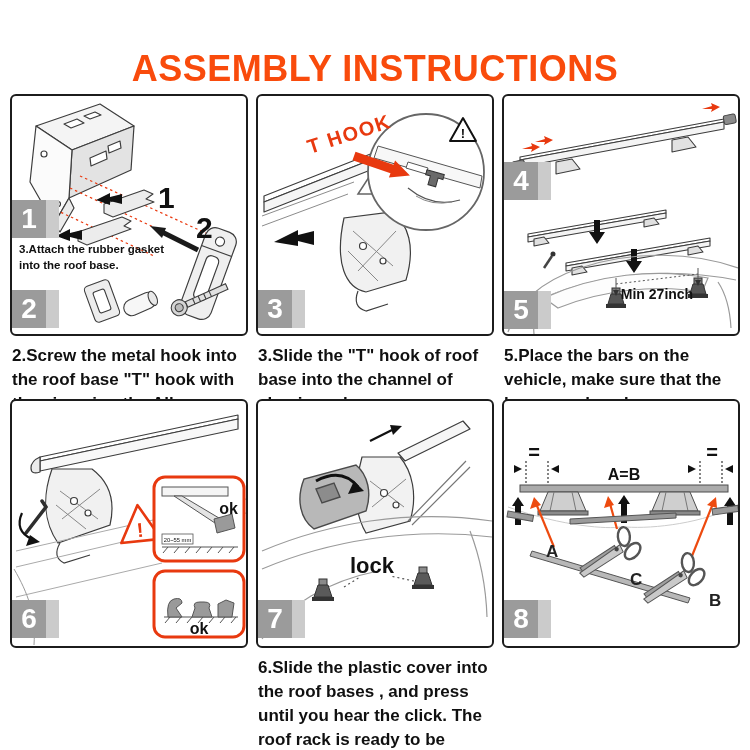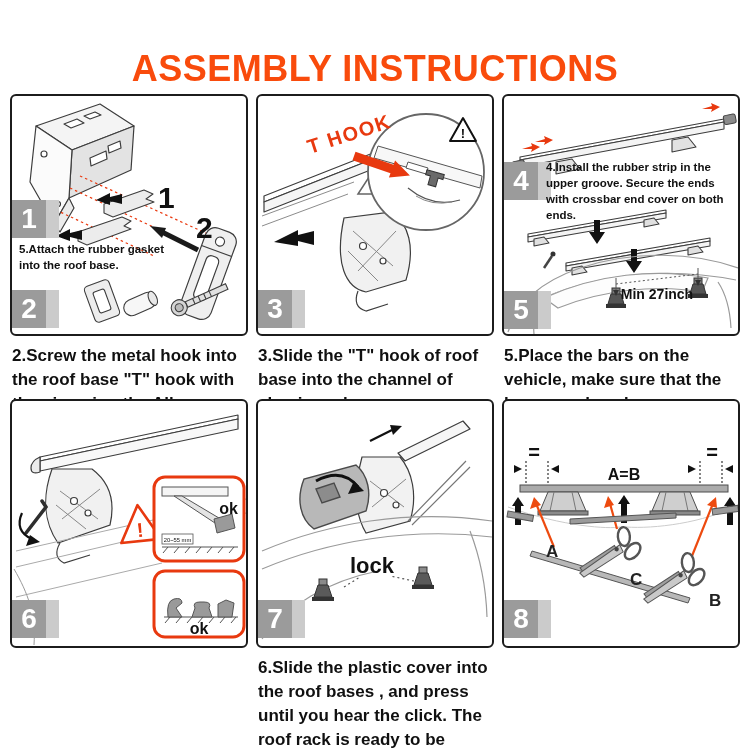--- a/index.html
+++ b/index.html
@@ -85,21 +85,21 @@
             <circle cx="-14" cy="0" r="8" fill="#d5d5d5"></circle>
             <circle cx="-14" cy="0" r="4" fill="#bbb"></circle>
           </g>
           <text x="146" y="112" font-size="30" font-weight="700" fill="#111">1</text>
           <text x="184" y="142" font-size="30" font-weight="700" fill="#111">2</text>
         </svg>
         <div class="numbox" style="left:0;top:104px">
           <div class="main">1</div>
             <div class="side"></div>
         </div>
-        <div class="inner-text" style="left:7px;top:146px;width:160px">5.Attach the rubber gasket into the roof base.</div>
+        <div class="inner-text" style="left:7px;top:146px;width:160px">3.Attach the rubber gasket into the roof base.</div>
         <div class="numbox" style="left:0;bottom:6px">
           <div class="main">2</div>
             <div class="side"></div>
         </div>
       </div>
       <div class="caption">2.Screw the metal hook into the roof base "T" hook with the pin using the Allen socket.</div>
     </div>
 
     <div class="cell" style="left:246px;top:0">
       <div class="panel h238">
@@ -208,21 +208,20 @@
             <line x1="194" y1="172" x2="194" y2="184"></line>
             <polygon points="109,194 115,194 112,200" fill="#333" stroke="none"></polygon>
             <polygon points="191,184 197,184 194,190" fill="#333" stroke="none"></polygon>
           </g>
           <text x="153" y="203" font-size="14" font-weight="700" fill="#111" text-anchor="middle">Min 27inch</text>
         </svg>
         <div class="numbox" style="left:0;top:66px">
           <div class="main">4</div>
             <div class="side"></div>
         </div>
-        <div class="inner-text" style="left:42px;top:64px;width:194px">4.Install the rubber strip in the upper groove. Secure the ends with crossbar end cover on both ends.</div>
         <div class="numbox" style="left:0;bottom:5px">
           <div class="main">5</div>
             <div class="side"></div>
         </div>
       </div>
       <div class="caption">5.Place the bars on the vehicle, make sure that the bars are placed symmetrically. The minimum distance between two bars is 27inch.</div>
     </div>
 
     <div class="cell" style="left:0;top:305px">
       <div class="panel h245">

